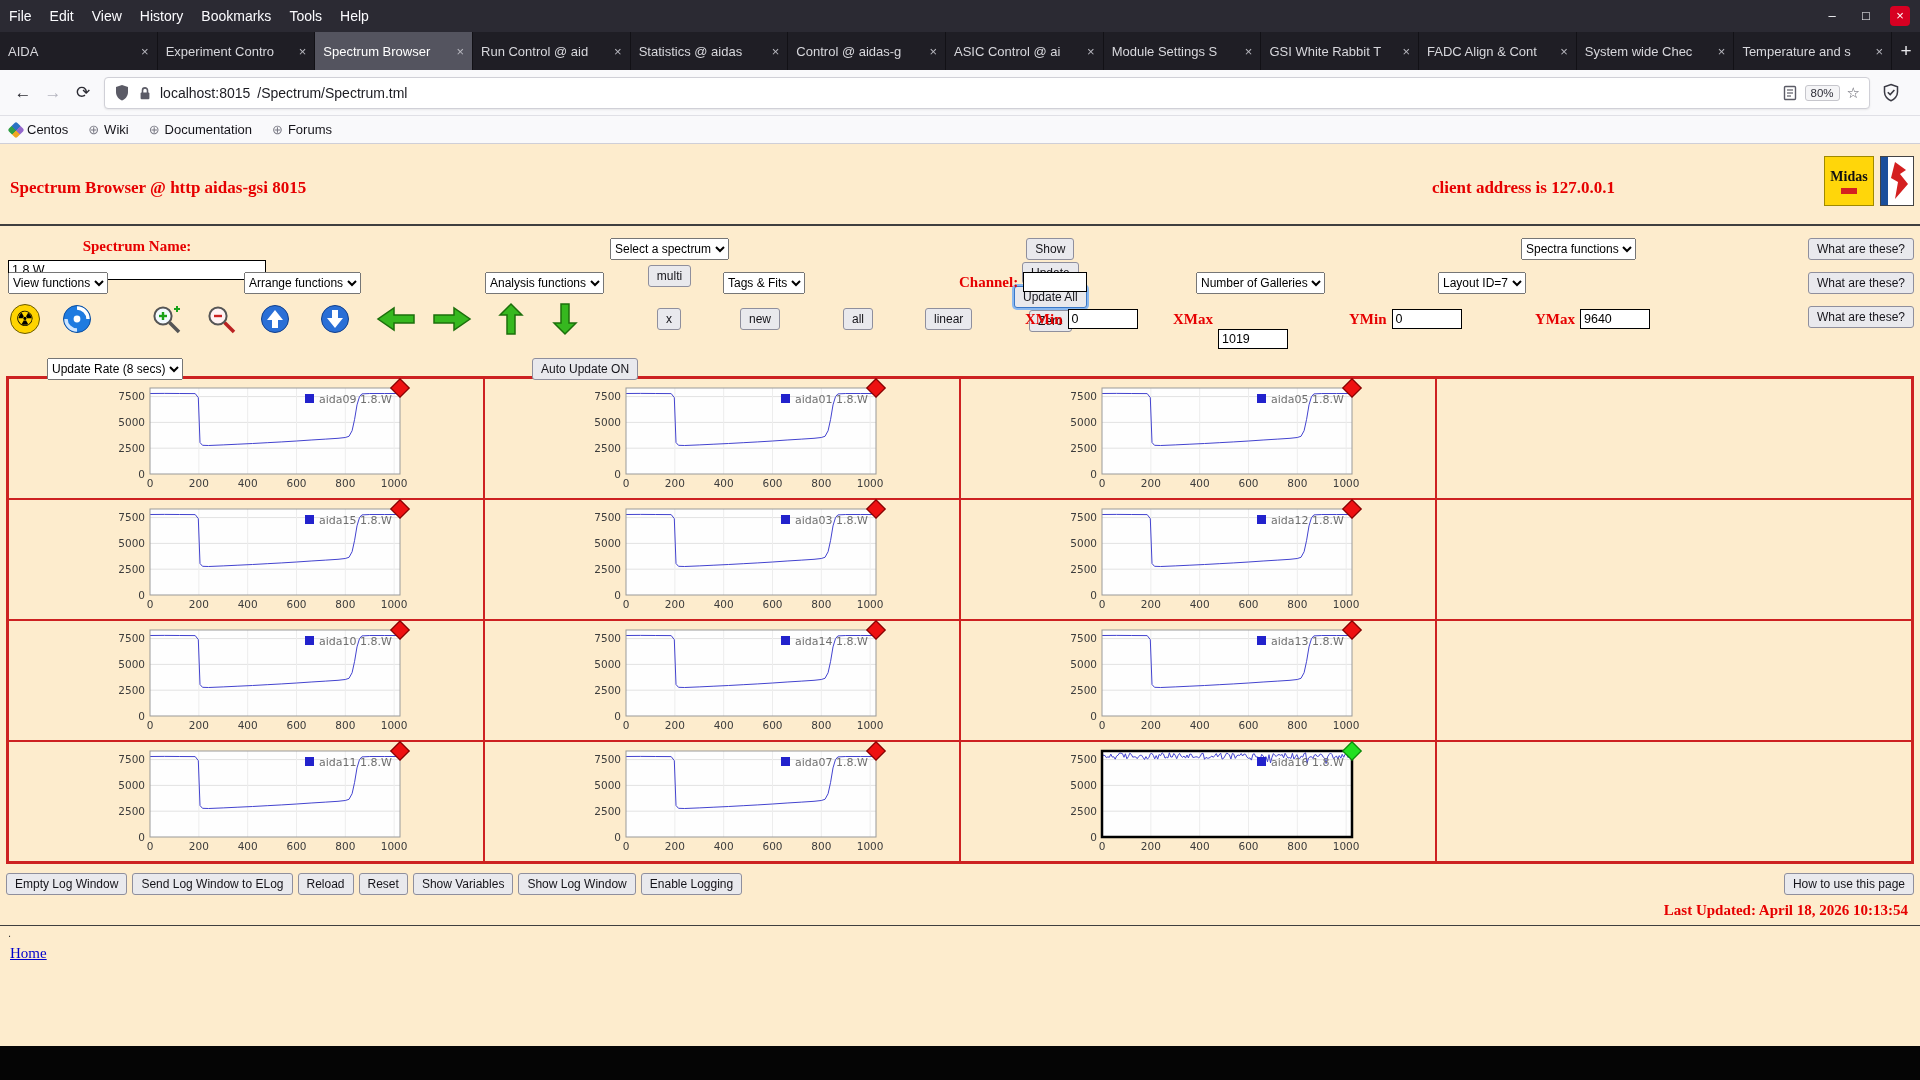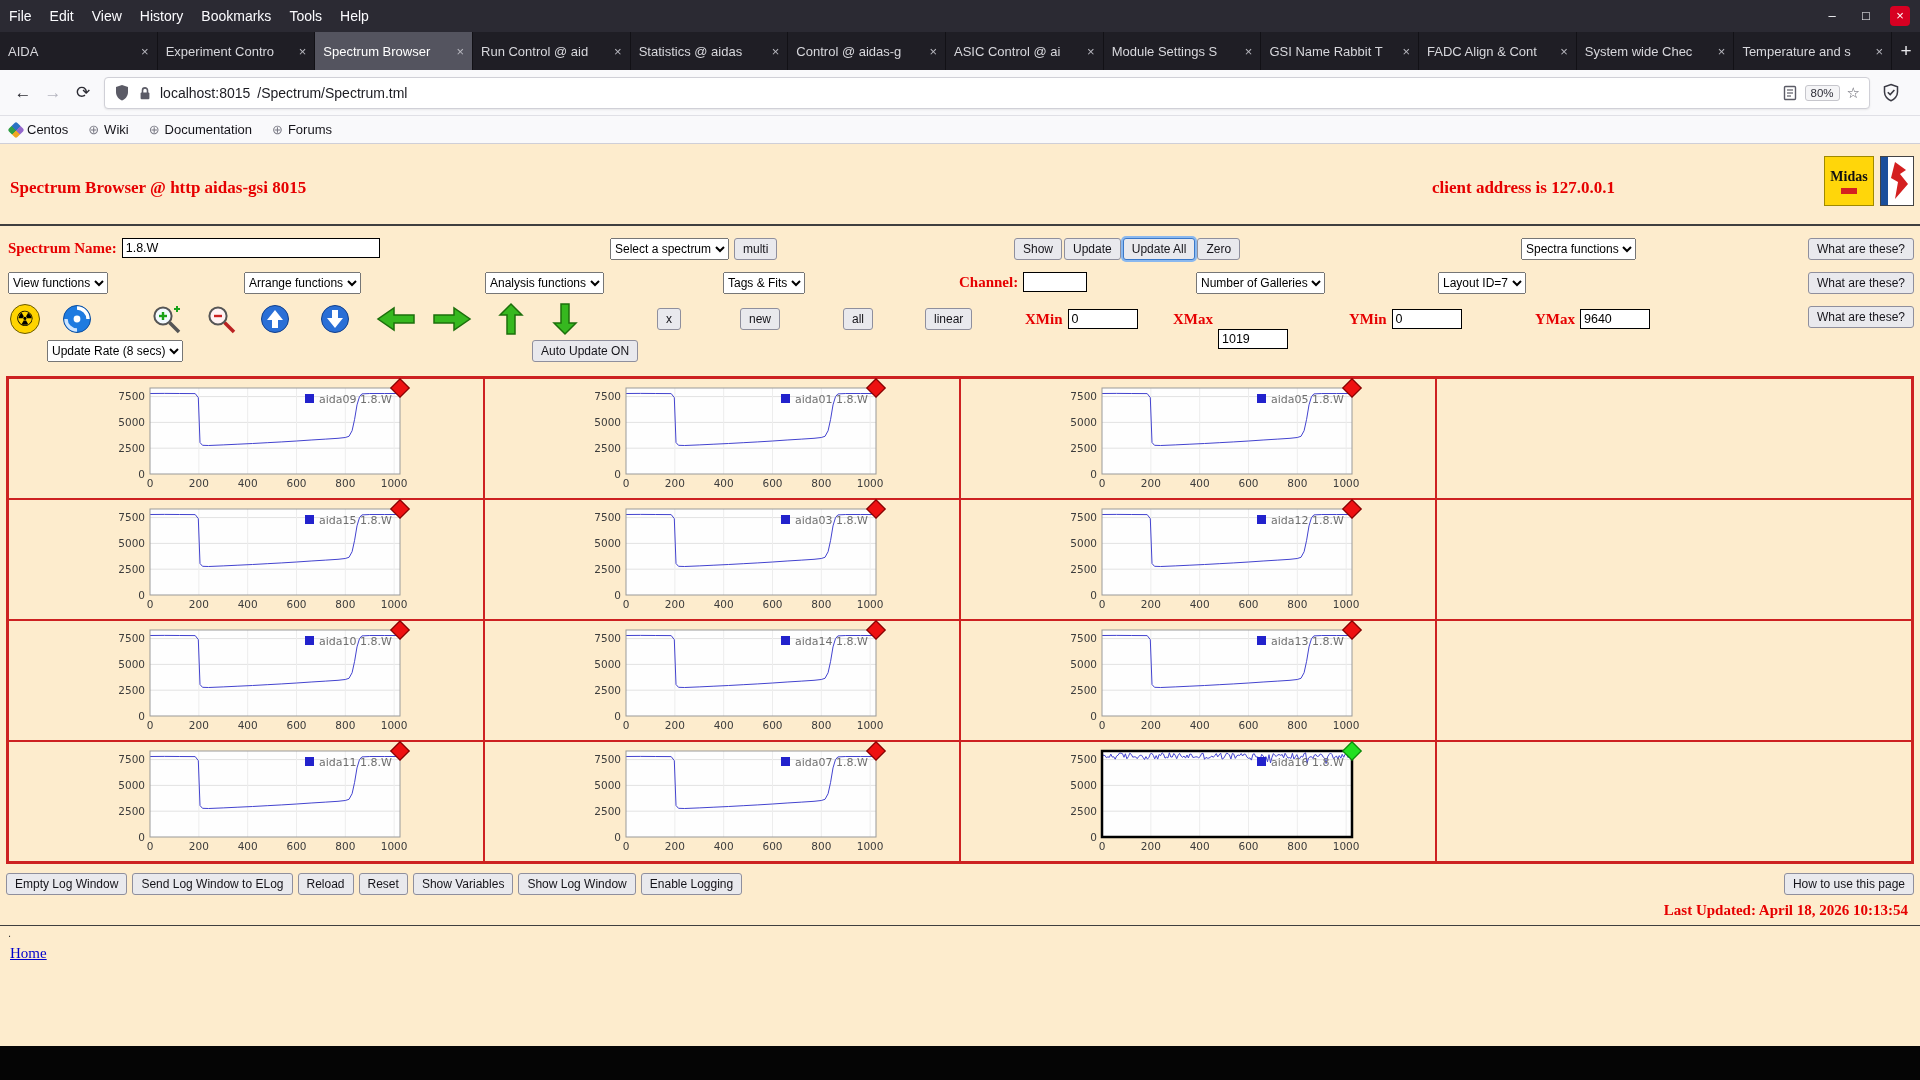--- a/index.html
+++ b/index.html
@@ -54,21 +54,21 @@
   .midas-logo { width:50px; height:50px; background:#ffd60a; border:1px solid #a08a00; display:flex; flex-direction:column;
                 align-items:center; justify-content:center; font-family:"Liberation Serif", serif; font-weight:bold; font-size:14px; color:#111; }
   .midas-red { width:16px; height:6px; background:#d42020; margin-top:3px; }
   .exp-logo { width:34px; height:50px; border:1px solid #444; background:#fff; }
 
   .acq-row { height:48px; display:flex; }
   .acq-row .half { flex:1; display:flex; align-items:center; justify-content:center; gap:7px; }
 
   .controls { position:relative; height:146px; }
   .g { position:absolute; display:flex; align-items:center; gap:5px; }
-  .ra { top:12px; } .rb { top:46px; } .rc { top:76px; height:34px; } .rd { top:114px;padding-left:39px; }
+  .ra { top:12px;flex-direction:column; } .rb { top:46px; } .rc { top:76px; height:34px; } .rd { top:132px;padding-left:39px; }
   .what { position:absolute; right:6px; }
 
   .btn { font:12px "Liberation Sans", sans-serif; background:#e9e9ed; border:1px solid #8f8f9d; border-radius:3px;
          padding:2px 8px; height:22px; color:#15141a; white-space:nowrap; }
   .btn.pressed { border-color:#3a78c8; box-shadow:0 0 0 2px #8ab8ef; }
   .sel { font:12px "Liberation Sans", sans-serif; height:22px; max-width:220px; }
   .txt { height:20px; border:1px solid #000000; font:12.5px "Liberation Sans", sans-serif; padding:0 3px; background:#fff; }
   .icon { display:inline-block; }
   .rad { width:30px; height:30px; border-radius:50%; background:#ffd400; border:1px solid #6b5b00; color:#000;
          font-size:21px; line-height:28px; text-align:center; }
@@ -138,21 +138,21 @@
         </div>
         <div class="tab">
           <span class="tab-label">ASIC Control @ ai</span>
           <span class="tab-close">×</span>
         </div>
         <div class="tab">
           <span class="tab-label">Module Settings S</span>
           <span class="tab-close">×</span>
         </div>
         <div class="tab">
-          <span class="tab-label">GSI Name Rabbit T</span>
+          <span class="tab-label">GSI White Rabbit T</span>
           <span class="tab-close">×</span>
         </div>
         <div class="tab">
           <span class="tab-label">FADC Align &amp; Cont</span>
           <span class="tab-close">×</span>
         </div>
         <div class="tab">
           <span class="tab-label">System wide Chec</span>
           <span class="tab-close">×</span>
         </div>

